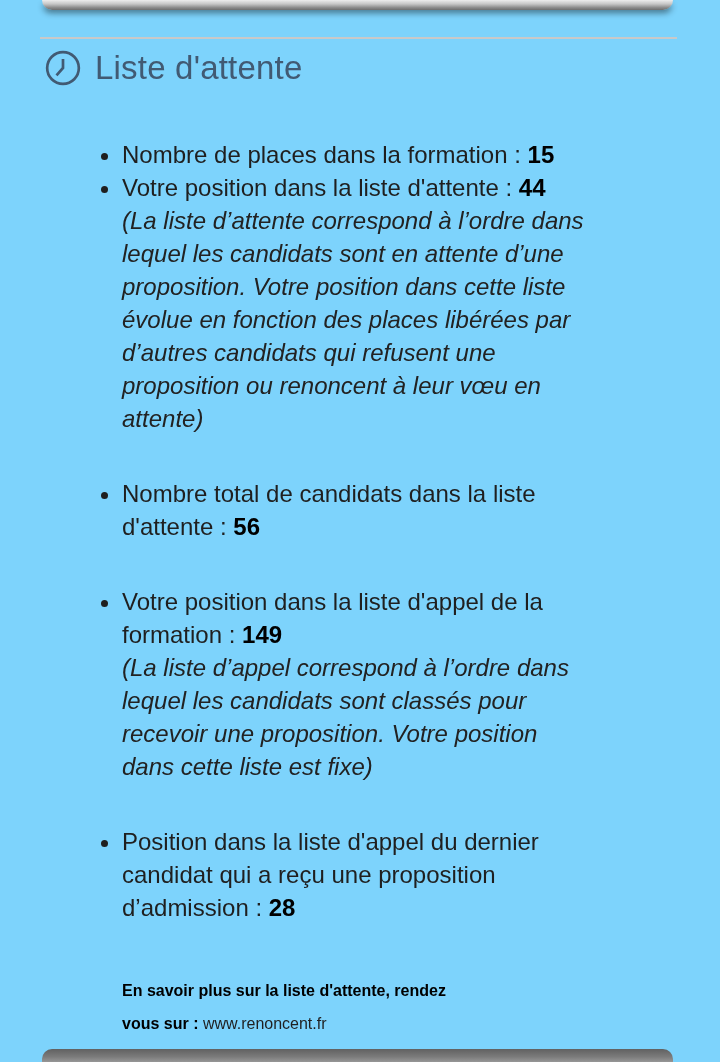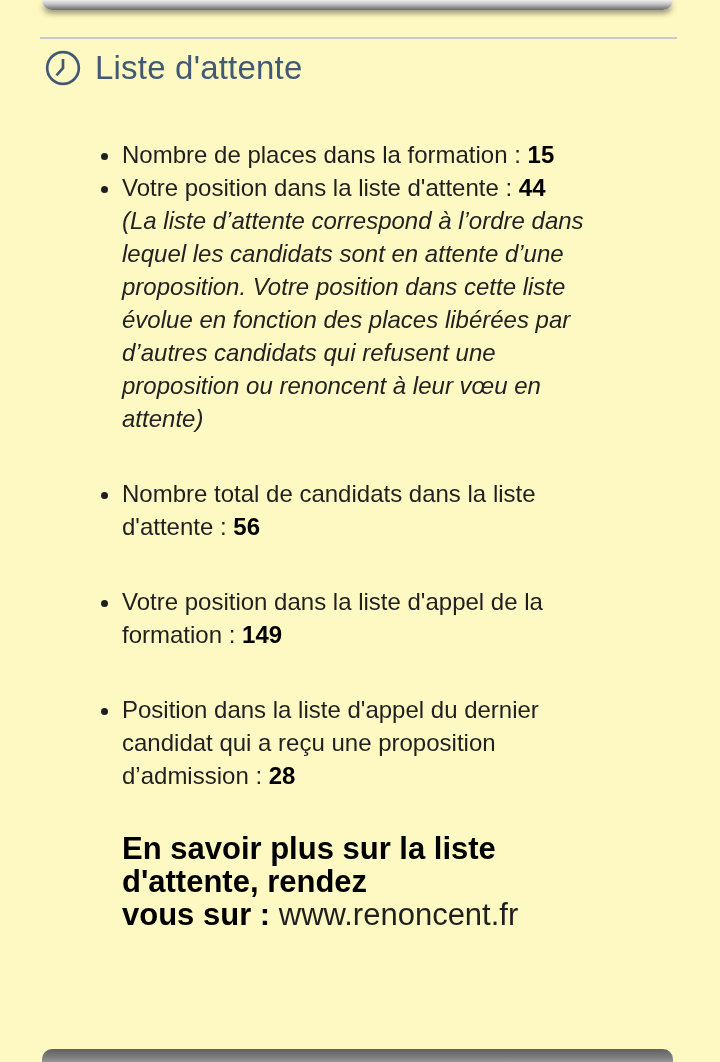--- a/index.html
+++ b/index.html
@@ -6,21 +6,21 @@
   body {
     width: 720px; height: 1062px;
     background: #ffffff;
     font-family: "Liberation Sans", sans-serif;
     color: #1f1f1f;
     overflow: hidden;
   }
   .screen {
     position: relative;
     width: 720px; height: 1062px;
-    background: #fef9c3;
+    background: #7dd3fc;
     overflow: hidden;
   }
 
   
   .card-edge-top {
     position: absolute;
     top: 0; left: 42px;
     width: 631px; height: 10px;
     border-radius: 0 0 10px 10px;
     background: linear-gradient(180deg, #ededed 0%, #c6c6c6 40%, #8d8d8d 75%, #6e6e6e 100%);
@@ -69,22 +69,22 @@
     font-size: 24px;
     line-height: 33px;
     color: #1f1f1f;
   }
   ul.stats li { padding: 0; }
   ul.stats li.gap { margin-top: 42px; }
   .value { font-weight: 700; color: #000; }
   .note { font-style: italic; color: #222; }
 
   .footer {
-    margin: 40px 60px 0 122px;
-    font-size: 31px;
+    margin: 50px 60px 0 122px;
+    font-size: 16px;
     line-height: 33px;
     color: #000;
   }
   .footer b { font-weight: 700; }
   .footer .url { font-weight: 400; color: #1f1f1f; }
 </style>
 </head>
 <body>
 
 <div class="screen">
@@ -113,20 +113,21 @@
         <div class="note">(La liste d’attente correspond à l’ordre dans lequel les candidats sont en attente d’une proposition. Votre position dans cette liste évolue en fonction des places libérées par d’autres candidats qui refusent une proposition ou renoncent à leur vœu en attente)</div>
       </li>
       <li class="gap">
         <span>Nombre total de candidats dans la liste d'attente :</span>
         <span class="value">56</span>
         <div class="note"></div>
       </li>
       <li class="gap">
         <span>Votre position dans la liste d'appel de la formation :</span>
         <span class="value">149</span>
+        <div class="note">(La liste d’appel correspond à l’ordre dans lequel les candidats sont classés pour recevoir une proposition. Votre position dans cette liste est fixe)</div>
       </li>
       <li class="gap">
         <span>Position dans la liste d'appel du dernier candidat qui a reçu une proposition d’admission :</span>
         <span class="value">28</span>
         <div class="note"></div>
       </li>
     </ul>
 
     <div class="footer">
       <b>En savoir plus sur la liste d'attente, rendez</b><br>

